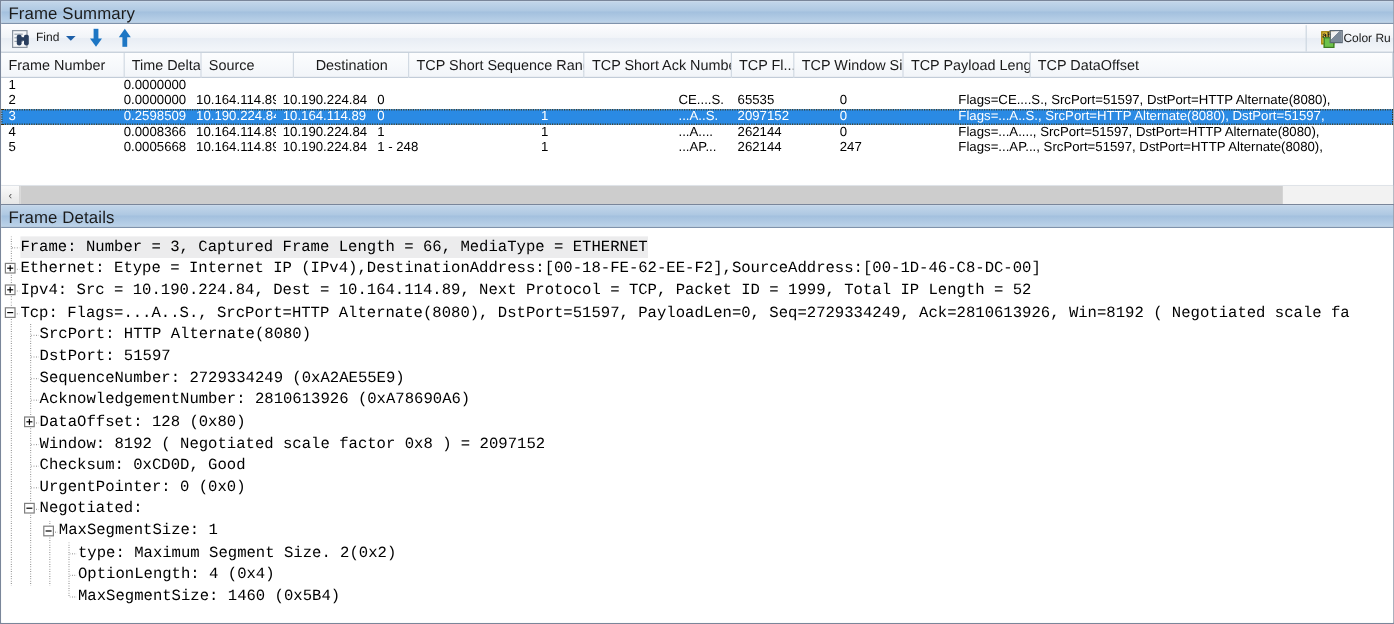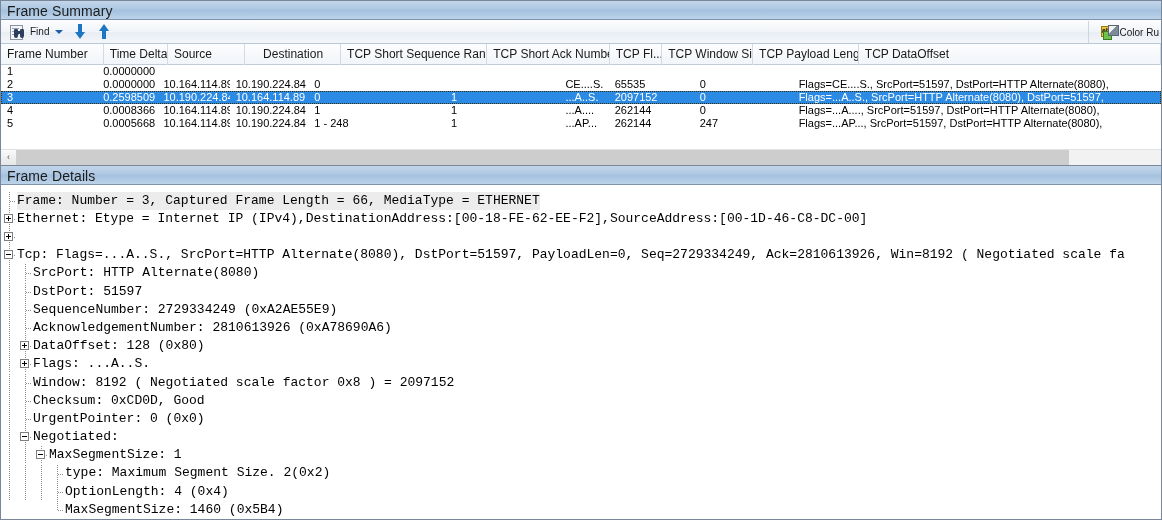--- a/index.html
+++ b/index.html
@@ -266,20 +266,21 @@
             <span class="box plus"></span>
           </span>
           <span class="dtext">Ethernet: Etype = Internet IP (IPv4),DestinationAddress:[00-18-FE-62-EE-F2],SourceAddress:[00-1D-46-C8-DC-00]</span>
         </div>
         <div class="dline">
           <span class="tg">
             <span class="vline"></span>
             <span class="hline"></span>
             <span class="box plus"></span>
           </span>
+          <span class="dtext">Ipv4: Src = 10.190.224.84, Dest = 10.164.114.89, Next Protocol = TCP, Packet ID = 1999, Total IP Length = 52</span>
         </div>
         <div class="dline">
           <span class="tg">
             <span class="vline"></span>
             <span class="hline"></span>
             <span class="box"></span>
           </span>
           <span class="dtext">Tcp: Flags=...A..S., SrcPort=HTTP Alternate(8080), DstPort=51597, PayloadLen=0, Seq=2729334249, Ack=2810613926, Win=8192 ( Negotiated scale fa</span>
         </div>
         <div class="dline">
@@ -325,31 +326,20 @@
         <div class="dline">
           <span class="spacer">
             <span class="vline"></span>
           </span>
           <span class="tg">
             <span class="vline"></span>
             <span class="hline"></span>
             <span class="box plus"></span>
           </span>
           <span class="dtext">DataOffset: 128 (0x80)</span>
-        </div>
-        <div class="dline">
-          <span class="spacer">
-            <span class="vline"></span>
-          </span>
-          <span class="tg">
-            <span class="vline"></span>
-            <span class="hline"></span>
-            <span class="box plus"></span>
-          </span>
-          <span class="dtext">Flags: ...A..S.</span>
         </div>
         <div class="dline">
           <span class="spacer">
             <span class="vline"></span>
           </span>
           <span class="tg">
             <span class="vline"></span>
             <span class="hline"></span>
           </span>
           <span class="dtext">Window: 8192 ( Negotiated scale factor 0x8 ) = 2097152</span>

